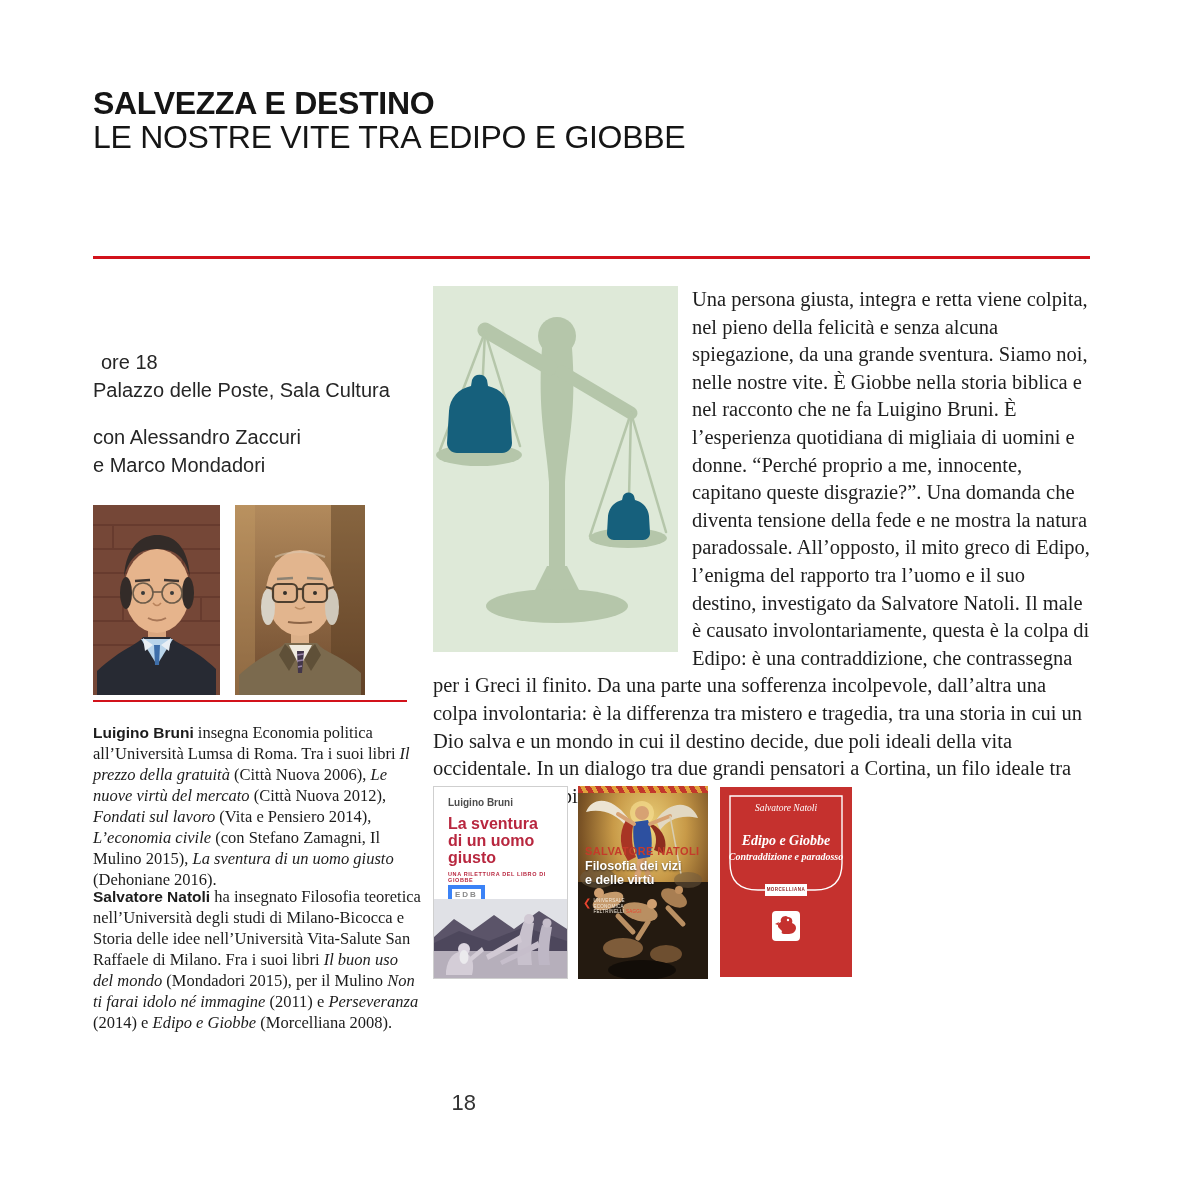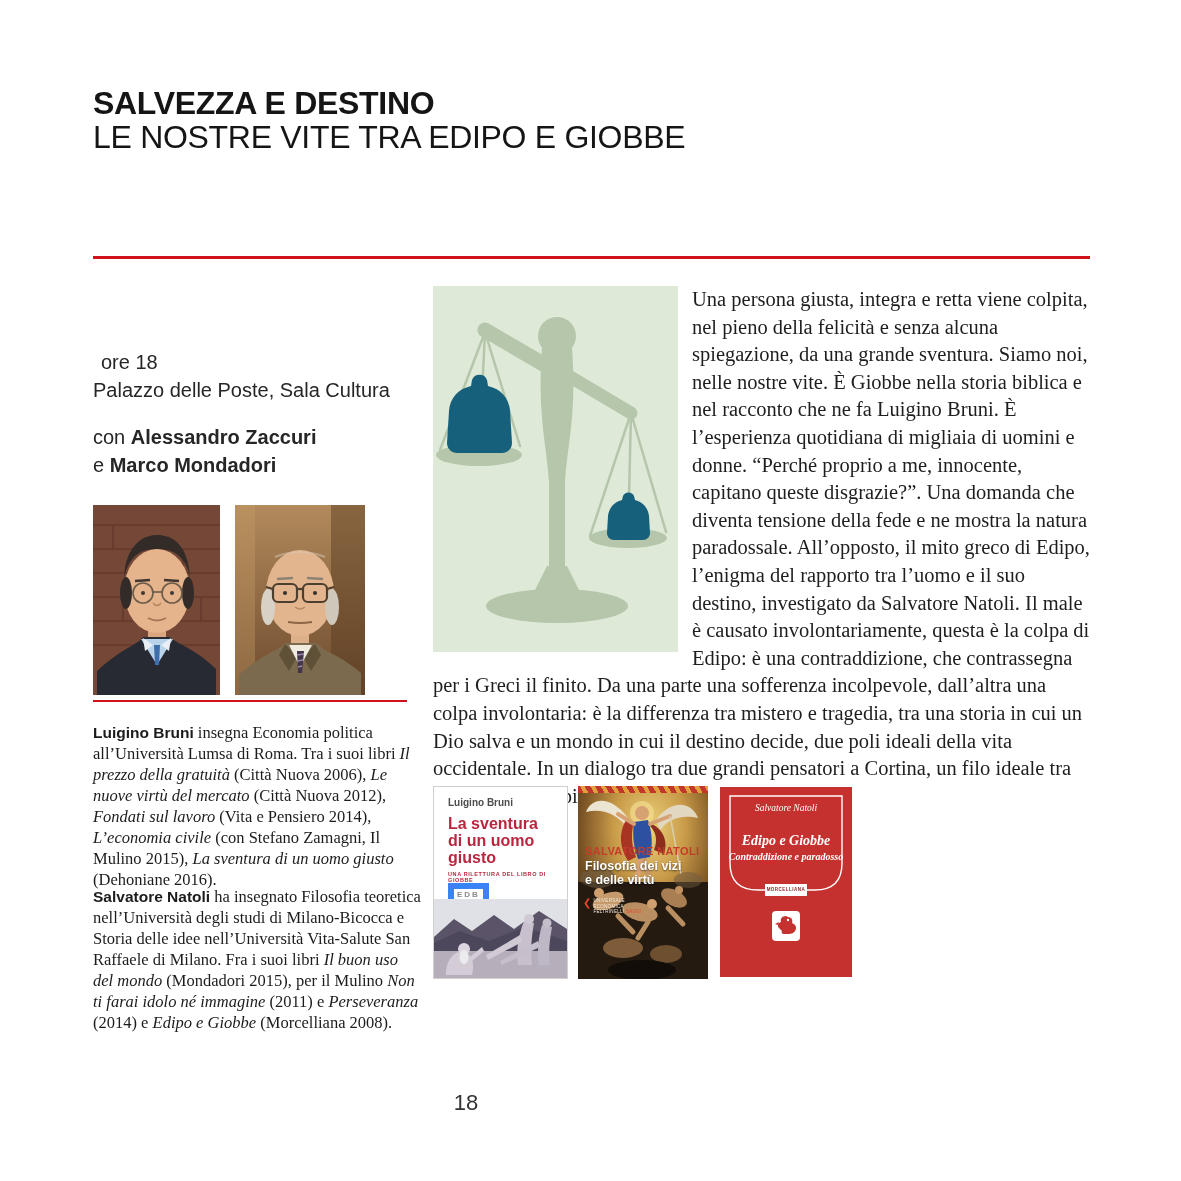--- a/index.html
+++ b/index.html
@@ -9,36 +9,36 @@
   
   .title1{font-size:32px;font-weight:700;letter-spacing:-0.3px;color:#151515;line-height:34px;}
   .title2{font-size:32px;font-weight:400;letter-spacing:-0.3px;color:#151515;line-height:34px;}
   .intro{line-height:38px;white-space:nowrap;}
   .r-sm{font-size:20px;color:#3d3d3d;}
   .r-rd{font-size:31px;font-weight:700;color:#d2121b;letter-spacing:-0.3px;}
   .rule{background:#d2121b;}
   
   .date{font-size:30px;font-weight:700;color:#d2121b;}
   .meta{font-size:20px;color:#262626;line-height:28px;}
-  .guest .r-b{font-weight:700;}
+  .guest .r-b{font-weight:400;}
   .bio{font-family:"Liberation Serif",serif;font-size:16.5px;line-height:21px;color:#1c1c1c;width:328px;}
   .bio .r-nm{font-family:"Liberation Sans",sans-serif;font-weight:700;font-size:15.5px;}
   .r-i{font-style:italic;}
   
   .main-text{font-family:"Liberation Serif",serif;font-size:20.5px;line-height:27.6px;color:#1e1e1e;width:658px;}
   .greenbox{float:left;width:245px;height:366px;margin:0 14px 8px 0;background:#dee9d8;}
   
   .photo{position:absolute;top:0;overflow:hidden;}
   
   .cover{position:absolute;overflow:hidden;}
   .cover1{background:#ffffff;border:1px solid #cfcfcf;box-sizing:border-box;}
   .c1-author{font-size:10px;font-weight:700;color:#4d4d4d;}
   .c1-title{font-size:16px;font-weight:700;color:#b8273f;line-height:17px;}
   .c1-sub{font-size:5.5px;font-weight:700;color:#b8273f;letter-spacing:0.6px;}
-  .c1-logo{display:inline-block;font-size:8px;font-weight:700;color:#8a8a8a;border:6px solid #3b82f6;
+  .c1-logo{display:inline-block;font-size:8px;font-weight:700;color:#8a8a8a;border:4px solid #3b82f6;
            padding:1px 3px;letter-spacing:2px;}
   .c2-band{position:absolute;left:0;top:0;width:100%;height:7px;
            background:repeating-linear-gradient(60deg,#c2372b 0 5px,#e0a23c 5px 9px);}
   .c2-author{position:absolute;left:7px;top:59px;font-size:11px;font-weight:700;color:#c43b2a;letter-spacing:0.4px;}
   .c2-title{position:absolute;left:7px;top:73px;font-size:12.5px;font-weight:700;color:#ffffff;line-height:14px;
             text-shadow:0 1px 2px rgba(0,0,0,.6);}
   .c2-imprint{position:absolute;left:5px;top:112px;display:flex;gap:2px;align-items:flex-start;}
   .c2-mark{color:#e8442e;font-size:10px;line-height:10px;}
   .c2-implines{font-size:4.5px;line-height:5.5px;color:#f1e8da;letter-spacing:0.3px;}
   .r-saggi{color:#e8442e;}
@@ -275,15 +275,15 @@
     <div class="c3-publabel c3-publabel" style="position:absolute;left:45px;top:97px;width:42px;height:12px;background:#fff;text-align:center;font-size:4.5px;line-height:12px;letter-spacing:0.5px;color:#8c1f1d;font-weight:700;">MORCELLIANA</div>
     <div class="c3-logo">
       <svg width="28" height="30" viewBox="0 0 28 30">
         <rect x="0" y="0" width="28" height="30" rx="4" fill="#ffffff"></rect>
         <path d="M14,5 c-4,0 -6,3 -5,6 c-3,1 -4,4 -2,6 l3,3 c-1,2 0,3 2,3 h5 c4,0 7,-3 7,-6 c0,-3 -2,-4 -4,-5 c1,-2 0,-6 -4,-6 z M7,11 l-4,2 3,1 z" fill="#c5312e"></path>
         <circle cx="16" cy="9" r="1.2" fill="#ffffff"></circle>
       </svg>
     </div>
   </div>
 
-  <div class="abs pagenum" style="left:436px;top:1090px;">18</div>
+  <div class="abs pagenum" style="left:416px;top:1090px;text-align:right;">18</div>
 
 </div>
 
 </body></html>

